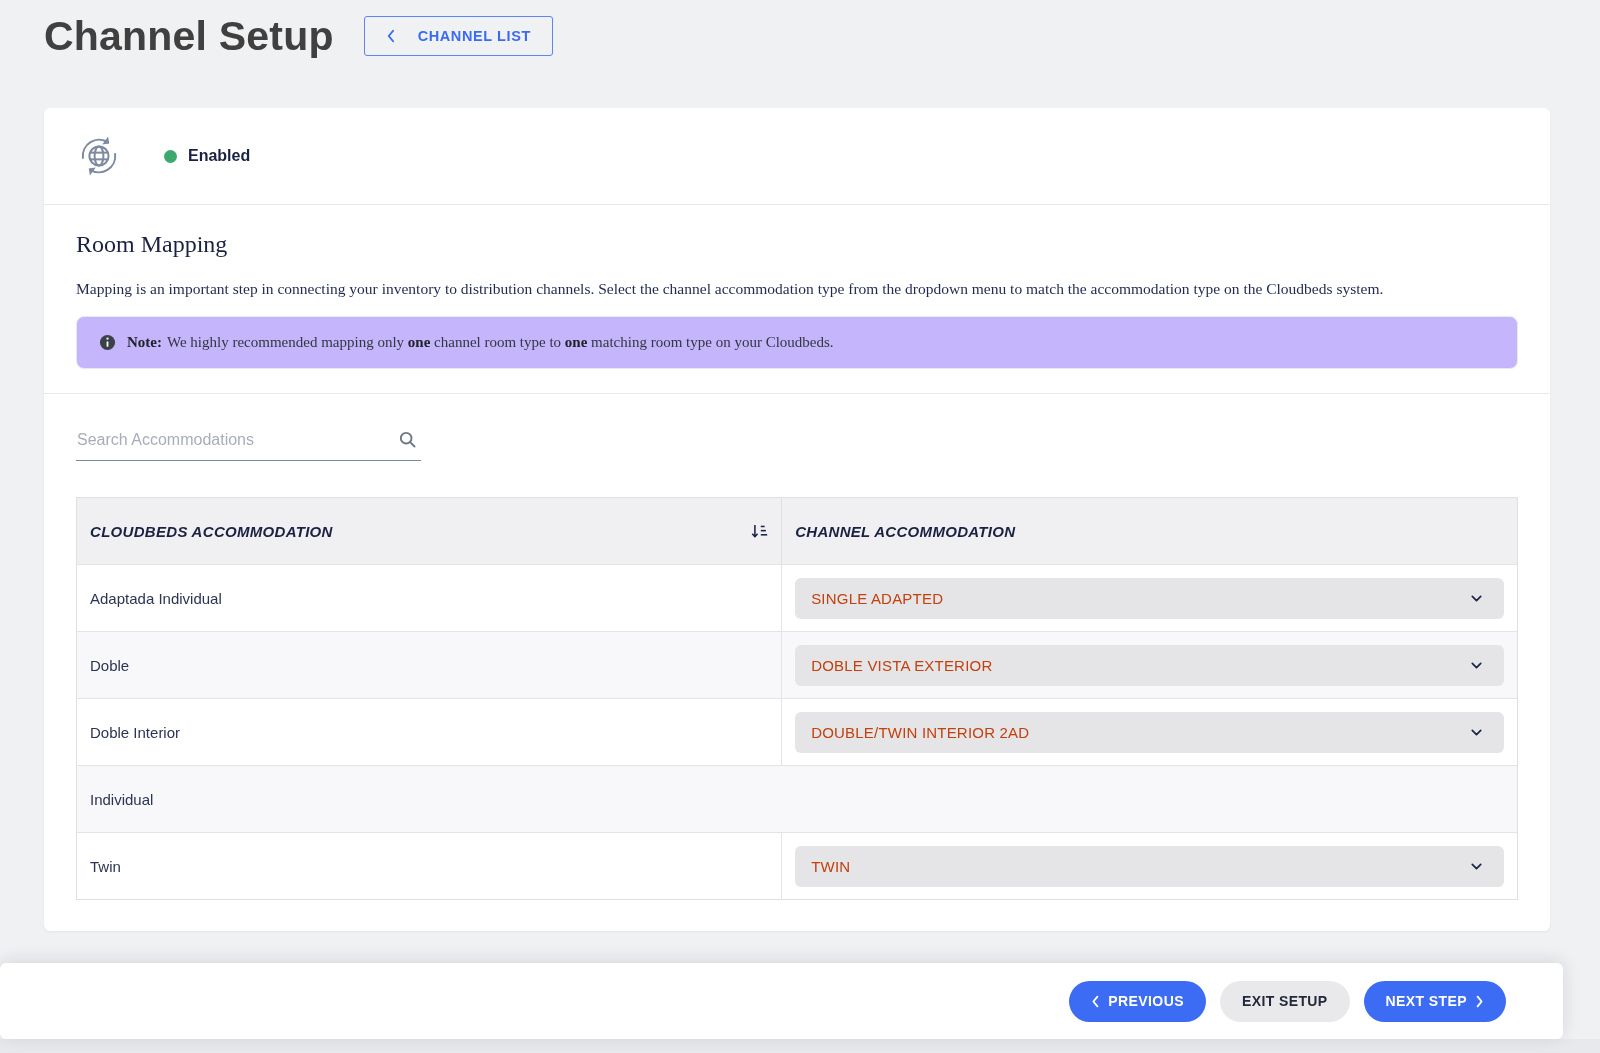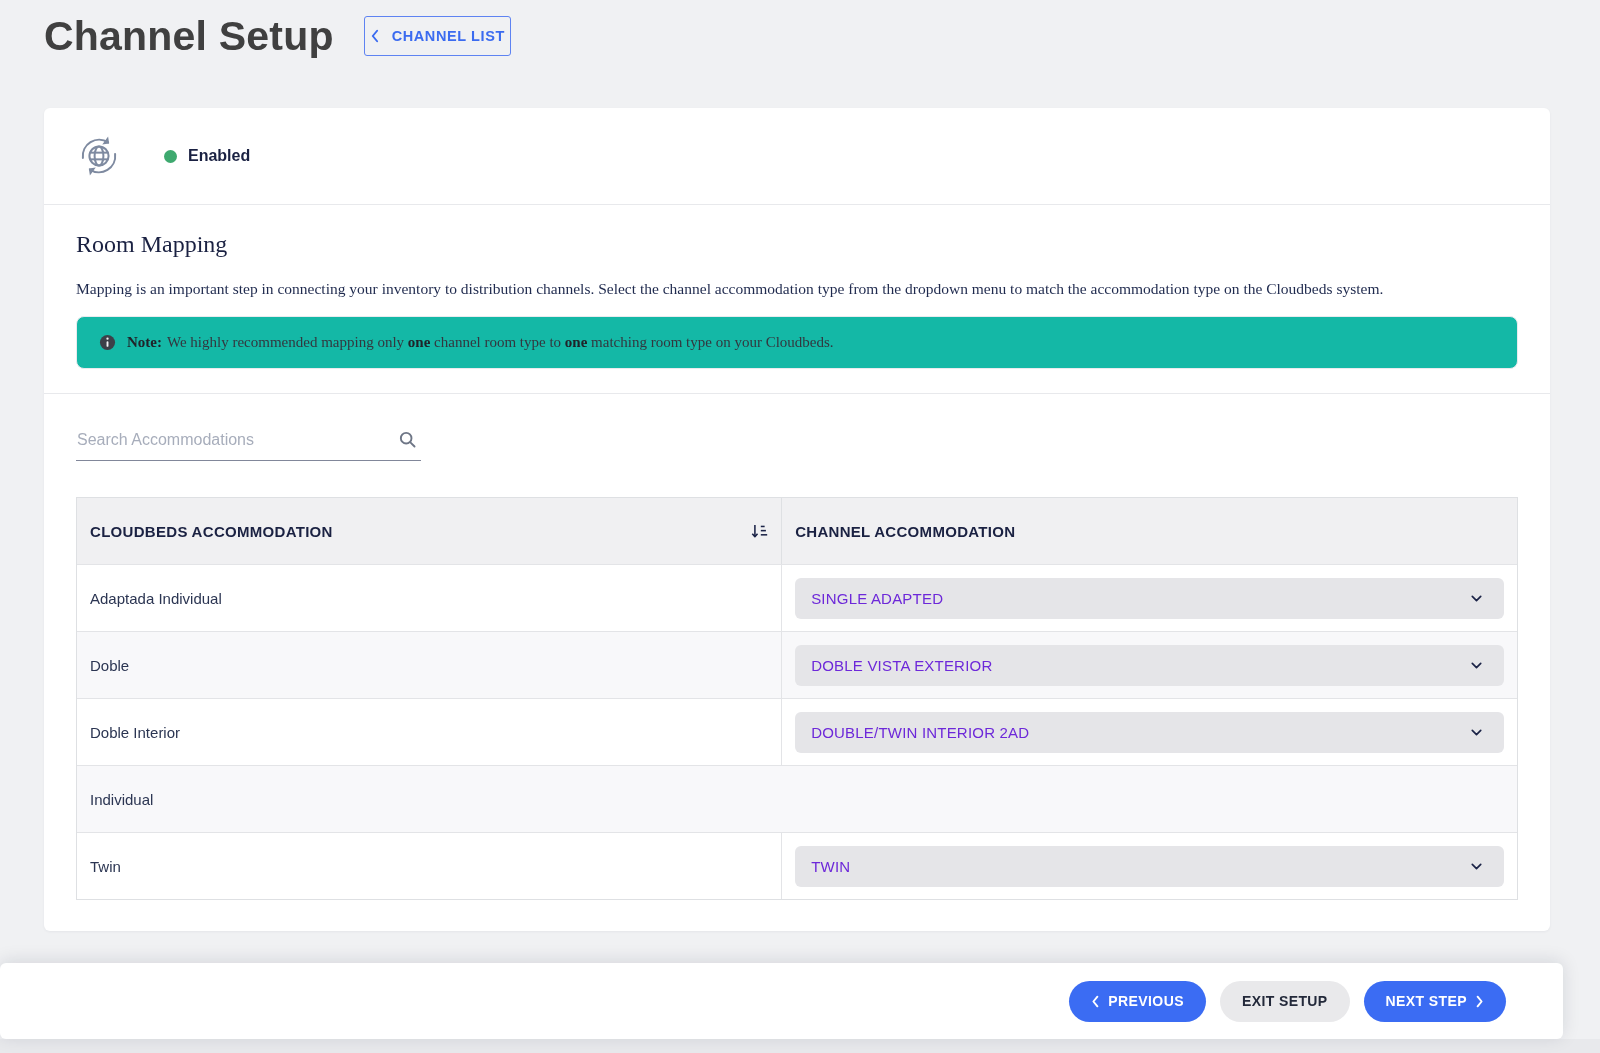--- a/index.html
+++ b/index.html
@@ -21,29 +21,29 @@
   }
   .page-title {
     font-size: 41px;
     font-weight: 700;
     letter-spacing: 0.2px;
     color: #404040;
   }
   .channel-list-btn {
     display: flex;
     align-items: center;
-    gap: 13px;
+    gap: 23px;
     border: 1px solid #5E83F2;
     background: transparent;
     color: #3B6BF0;
     font-family: inherit;
     font-size: 14.5px;
     font-weight: 700;
     letter-spacing: 0.6px;
-    padding: 11px 5px;
+    padding: 11px 21px;
     border-radius: 3px;
     cursor: pointer;
   }
 
   
   .card {
     margin: 46px 50px 1px 44px;
     background: #FFFFFF;
     border-radius: 6px;
     box-shadow: 0 1px 3px rgba(20,25,50,0.05);
@@ -55,21 +55,21 @@
   .status-row { display: flex; align-items: center; gap: 42px; }
   .status { display: flex; align-items: center; gap: 11px; }
   .status-dot { width: 13px; height: 13px; border-radius: 50%; }
   .status-label { font-size: 16px; font-weight: 700; color: #1A2142; }
 
   
   .room-mapping { padding: 26px 32px 24px 32px; font-family: Liberation Serif, serif; }
   .section-title { font-size: 24px; font-weight: 500; color: #1A2142; margin-bottom: 18px; }
   .section-desc { font-size: 15.5px; line-height: 26px; color: #1F2A4E; margin-bottom: 14px; max-width: 1350px; }
   .note-box {
-    background: #14b8a6;
+    background: #c4b5fd;
     border: 1px solid #EAEAEE;
     border-radius: 8px;
     padding: 17px 22px;
     display: flex;
     align-items: center;
     gap: 11px;
     font-size: 15px;
     color: #33373F;
   }
   .note-label { font-weight: 700; color: #202329; margin-right: 5px; }
@@ -96,20 +96,21 @@
     color: #2A3352;
     width: 290px;
   }
   .search-input::placeholder { color: #A7ADBB; }
 
   .map-table { border: 1px solid #DEE0E3; }
   .t-head {
     display: grid;
     grid-template-columns: 48.9% 51.1%;
     background: #F0F0F2;
+    font-style: italic;
   }
   .t-head .th {
     display: flex;
     align-items: center;
     justify-content: space-between;
     height: 66px;
     padding: 0 12px 0 13px;
     font-size: 15px;
     font-weight: 700;
     letter-spacing: 0.3px;
@@ -142,21 +143,21 @@
     height: 41px;
     background: #E5E5E8;
     border-radius: 6px;
     display: flex;
     align-items: center;
     justify-content: space-between;
     padding: 0 20px 0 16px;
     font-size: 15px;
     font-weight: 500;
     letter-spacing: 0.2px;
-    color: #6d28d9;
+    color: #c2410c;
     text-transform: uppercase;
     cursor: pointer;
   }
 
   
   .bottom-strip {
     position: absolute;
     left: 0; right: 0; bottom: 0;
     height: 14px;
     background: #E8E9EC;

